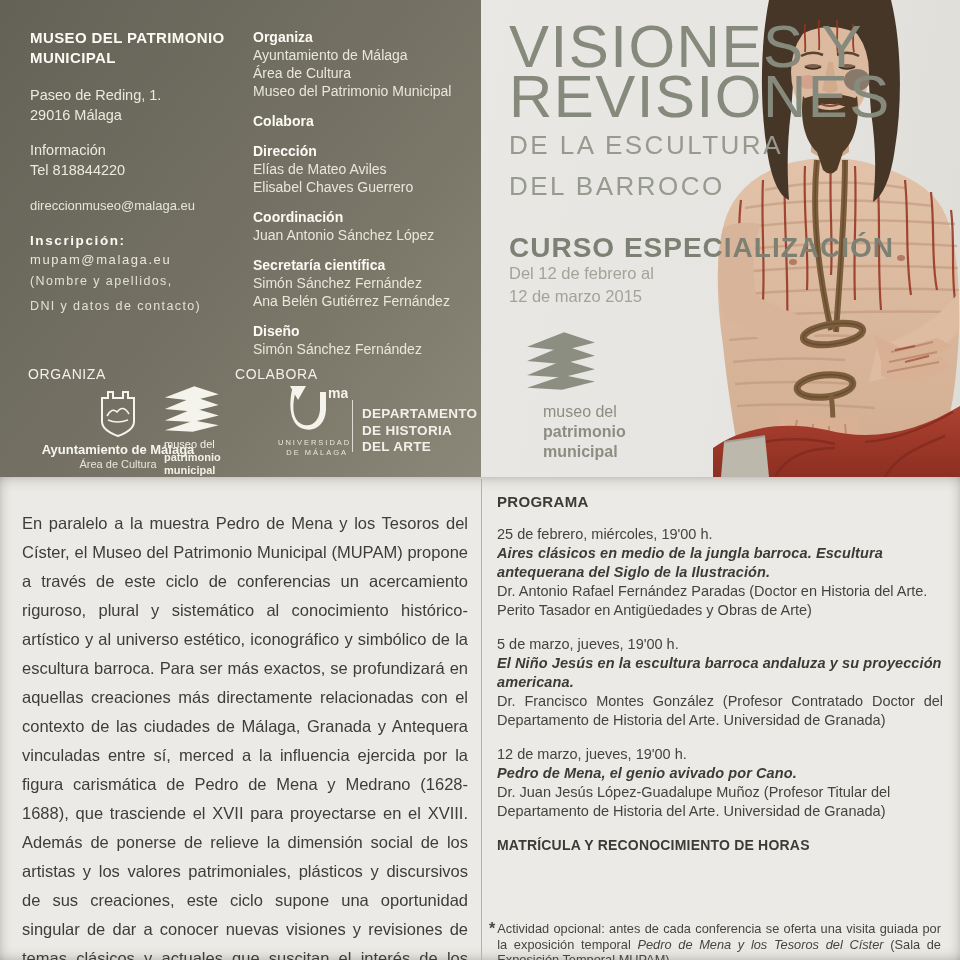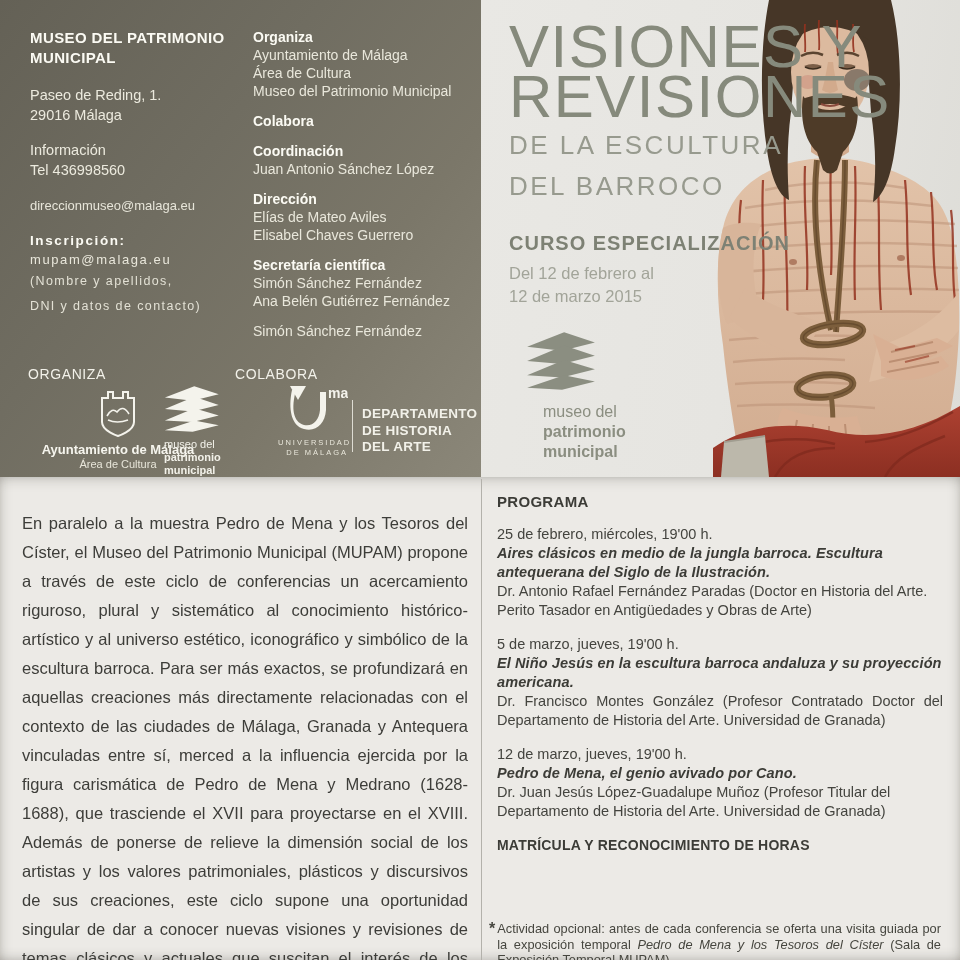--- a/index.html
+++ b/index.html
@@ -47,21 +47,21 @@
   .uma{position:absolute;left:278px;top:22px;width:70px;text-align:right;}
   .uma .uni{margin-top:2px;font-size:7.5px;letter-spacing:2px;line-height:10px;color:#e9e7db;}
   .vdiv{position:absolute;left:352px;top:38px;width:1px;height:52px;background:rgba(245,244,236,.8);}
   .depto{position:absolute;left:362px;top:44px;font-size:13.5px;font-weight:bold;
          line-height:16.5px;letter-spacing:.3px;color:#f2f1e9;}
 
   
   .title-block{position:absolute;left:28px;top:22px;}
   .t-big{font-size:60px;line-height:50px;letter-spacing:1.5px;color:#868a7c;font-weight:400;}
   .t-sub{font-size:26px;line-height:35px;letter-spacing:2.5px;color:#979a8e;margin-top:6px;}
-  .course{position:absolute;left:28px;top:232px;font-size:20px;font-weight:bold;
+  .course{position:absolute;left:28px;top:232px;font-size:28px;font-weight:bold;
           letter-spacing:1px;color:#7d8174;}
   .dates{position:absolute;left:28px;top:262px;font-size:16.5px;line-height:23px;color:#a2a499;}
 
   
   .museo-lg{position:absolute;left:36px;top:330px;color:#8b8e81;}
   .museo-lg svg{display:block;margin-left:4px;}
   .museo-lg .txt{margin:10px 0 0 26px;font-size:16px;line-height:20px;}
   .museo-lg .txt b{display:block;font-weight:bold;}
 
   .sculpt{position:absolute;right:0;top:0;}
@@ -95,55 +95,56 @@
 <div class="page">
 
   <div class="top-left">
 
     <div class="contact">
       <div class="name ws">MUSEO DEL PATRIMONIO
 MUNICIPAL</div>
       <div class="addr ws">Paseo de Reding, 1.
 29016 Málaga</div>
       <div class="info ws">Información
-Tel 436998560</div>
+Tel 818844220</div>
       <div class="mail">direccionmuseo@malaga.eu</div>
       <div class="inscr">
         <div class="lab">Inscripción:</div>
         <div class="val">mupam@malaga.eu</div>
         <div class="note ws">(Nombre y apellidos,
 DNI y datos de contacto)</div>
       </div>
     </div>
 
     <div class="credits">
       <div class="credit">
         <div class="h">Organiza</div>
         <div class="l ws">Ayuntamiento de Málaga
 Área de Cultura
 Museo del Patrimonio Municipal</div>
       </div>
       <div class="credit">
         <div class="h">Colabora</div>
       </div>
       <div class="credit">
-        <div class="h">Coordinación</div>
-        <div class="l ws">Juan Antonio Sánchez López</div>
-      </div>
-      <div class="credit">
         <div class="h">Dirección</div>
         <div class="l ws">Elías de Mateo Aviles
 Elisabel Chaves Guerrero</div>
       </div>
       <div class="credit">
+        <div class="h">Coordinación</div>
+        <div class="l ws">Juan Antonio Sánchez López</div>
+      </div>
+      <div class="credit">
         <div class="h">Secretaría científica</div>
         <div class="l ws">Simón Sánchez Fernández
 Ana Belén Gutiérrez Fernández</div>
       </div>
       <div class="credit">
+        <div class="h">Diseño</div>
         <div class="l ws">Simón Sánchez Fernández</div>
       </div>
     </div>
 
     <div class="logo-strip">
       <div class="lbl org">ORGANIZA</div>
       <div class="lbl col">COLABORA</div>
 
       <div class="ayto">
         <span>

